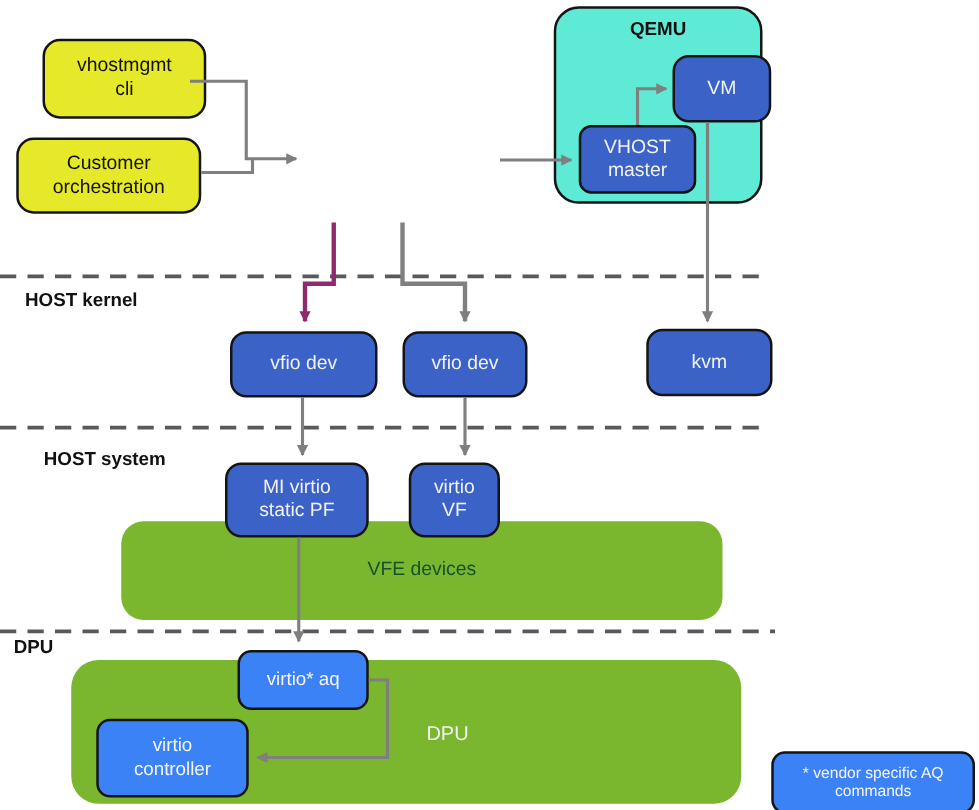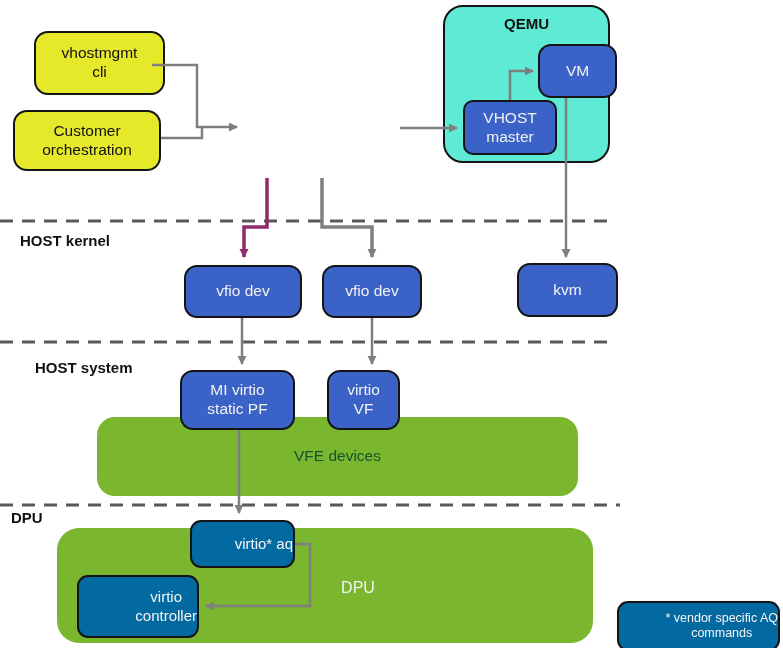--- a/index.html
+++ b/index.html
@@ -13,22 +13,22 @@
   }
   .blue{
     background:#3B62C7;border:2.5px solid #141414;border-radius:13px;
     color:#F2F2F2;font-size:15.5px;
   }
   .yellow{
     background:#E6E929;border:2.5px solid #141414;border-radius:14px;
     color:#111111;font-size:15.5px;
   }
   .lightblue{
-    background:#0369a1;border:2.5px solid #141414;border-radius:11px;
-    color:#F5F5F5;font-size:15px;justify-content:flex-end;
+    background:#3b82f6;border:2.5px solid #141414;border-radius:11px;
+    color:#F5F5F5;font-size:15px;
   }
   .green{
     background:#7AB62E;border:none;border-radius:18px;color:#14532d;font-size:15.5px;
   }
   .gray-container{
     position:absolute;background:#5eead4;border:2.5px solid #141414;border-radius:20px;
     box-sizing:border-box;
   }
   .container-title{
     position:absolute;left:0;right:0;top:8px;text-align:center;

